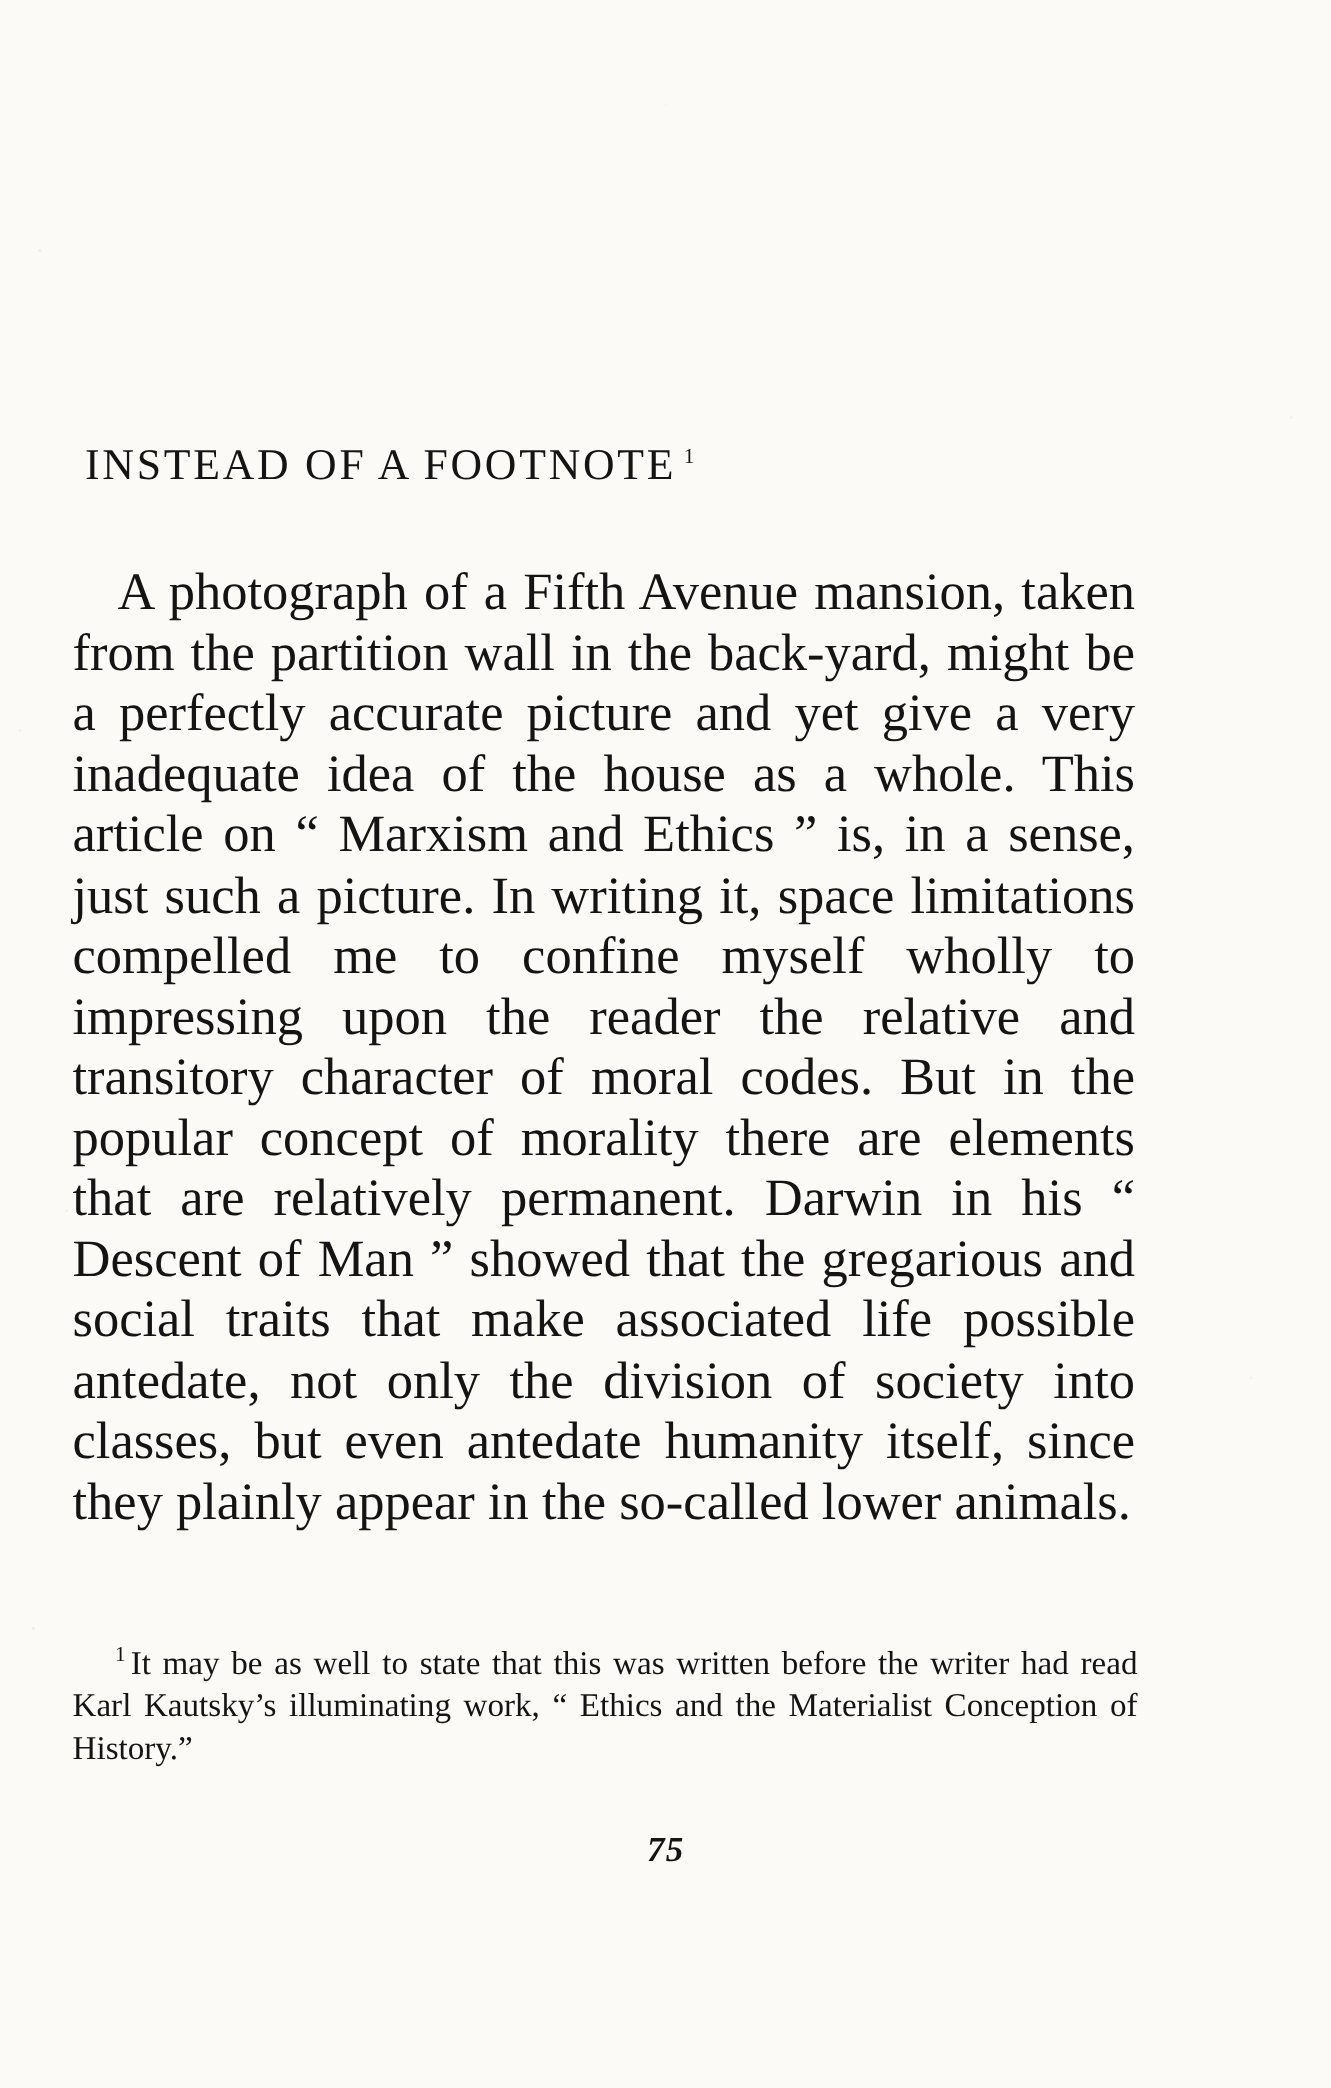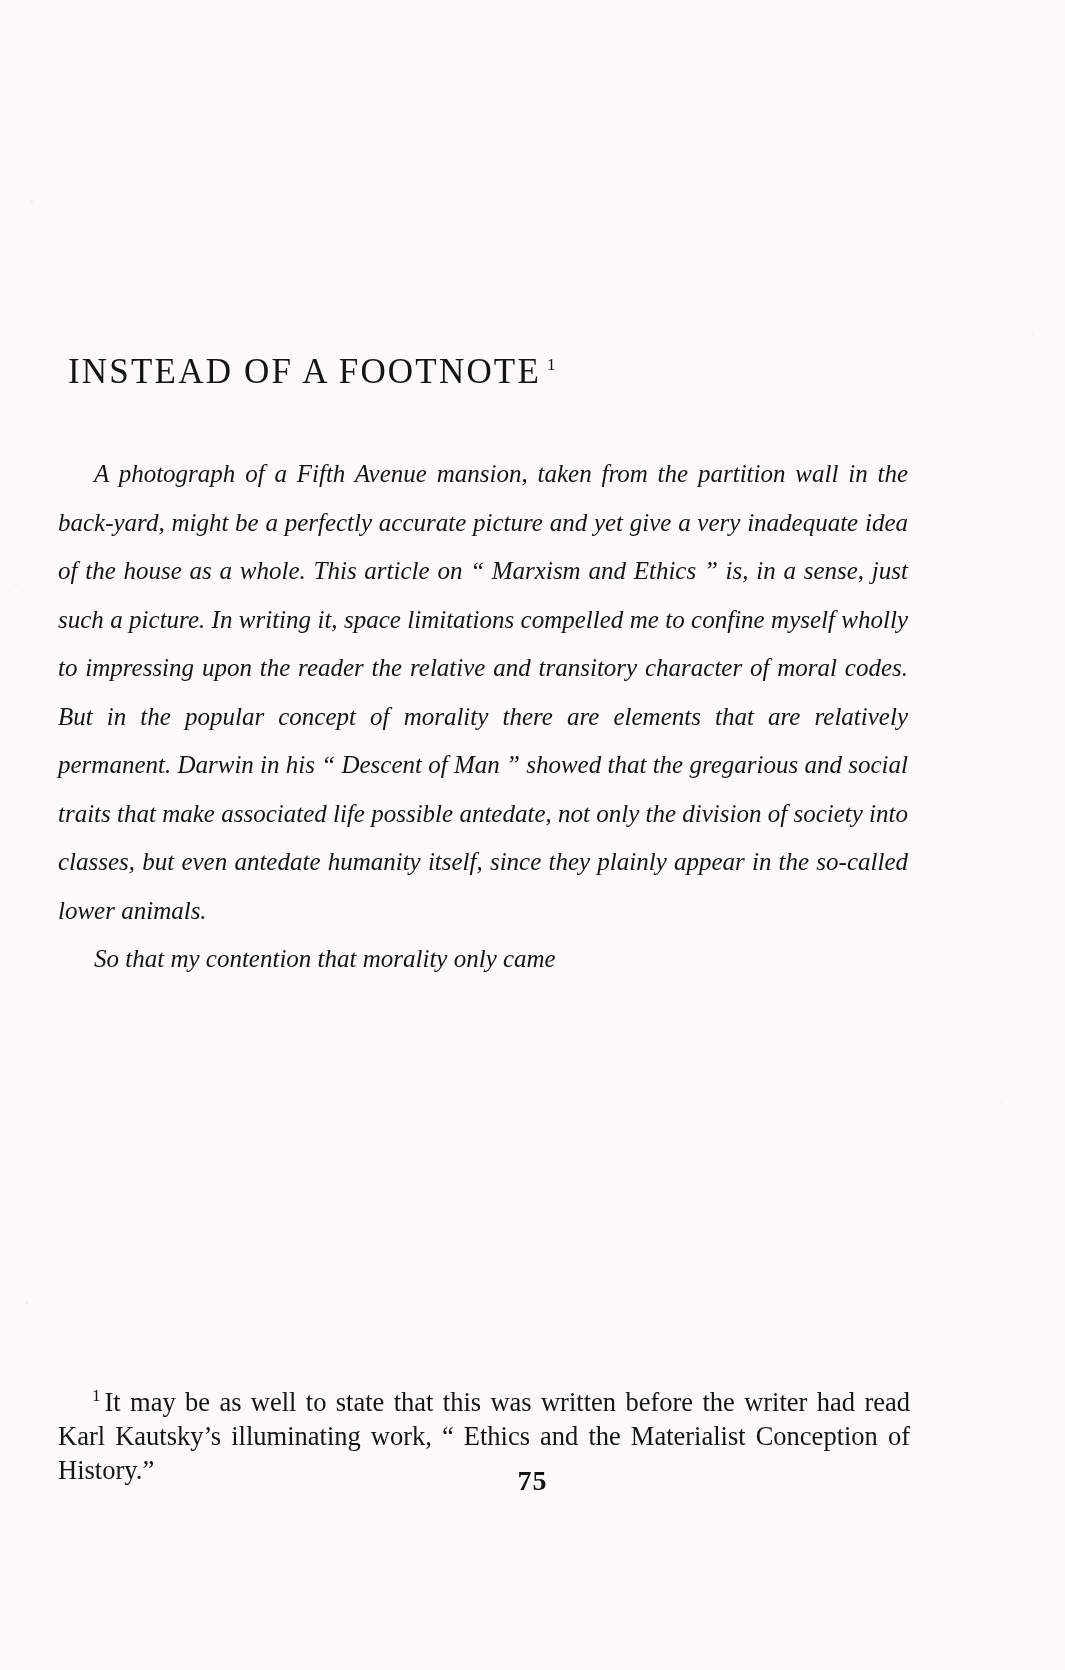--- a/index.html
+++ b/index.html
@@ -51,39 +51,38 @@
     padding-left: 10px;
     white-space: nowrap;
   }
   .chapter-title .fn-marker {
     font-size: 17px;
     vertical-align: super;
     letter-spacing: 0;
     margin-left: 6px;
   }
   p.body-par {
-    font-size: 25px;
+    font-size: 42px;
     line-height: 48.5px;
     margin: 0;
     text-align: justify;
     text-justify: inter-word;
     text-indent: 36px;
     hyphens: manual;
-    font-style: italic;
   }
   p.body-par + p.body-par {
     margin-top: 0px;
   }
   .last-line {
     text-align: left;
   }
   .footnote {
     position: absolute;
     left: 58px;
-    top: 1379px;
+    top: 1307px;
     width: 852px;
     font-size: 26.5px;
     line-height: 34px;
     text-align: justify;
   }
   .footnote .fn-num {
     font-size: 17px;
     vertical-align: super;
     margin-right: 4px;
   }
@@ -93,37 +92,37 @@
   }
   .folio {
     position: absolute;
     left: 0;
     top: 1465px;
     width: 1065px;
     text-align: center;
     font-size: 28px;
     font-weight: bold;
     letter-spacing: 1px;
+    font-style: italic;
   }
 </style>
 </head>
 <body>
 
 <div class="page">
   <div class="page-texture"></div>
 
   <div class="content">
 
     <h1 class="chapter-title">
       <span>INSTEAD OF A FOOTNOTE</span><span class="fn-marker">1</span>
     </h1>
 
     <p class="body-par">A photograph of a Fifth Avenue mansion, taken from the partition wall in the back-yard, might be a perfectly accurate picture and yet give a very inadequate idea of the house as a whole. This article on “ Marxism and Ethics ” is, in a sense, just such a picture. In writing it, space limitations compelled me to confine myself wholly to impressing upon the reader the relative and transitory character of moral codes. But in the popular concept of morality there are elements that are relatively permanent. Darwin in his “ Descent of Man ” showed that the gregarious and social traits that make associated life possible antedate, not only the division of society into classes, but even antedate humanity itself, since they plainly appear in the so-called lower animals.</p>
 
-    <p class="body-par last-line">So that my contention that morality only came</p>
 
   </div>
 
   <div class="footnote">
     <span class="fn-first">
       <span class="fn-num">1</span><span>It may be as well to state that this was written before the writer had read Karl Kautsky’s illuminating work, “ Ethics and the Materialist Conception of History.”</span>
     </span>
   </div>
 
   <div class="folio">75</div>

